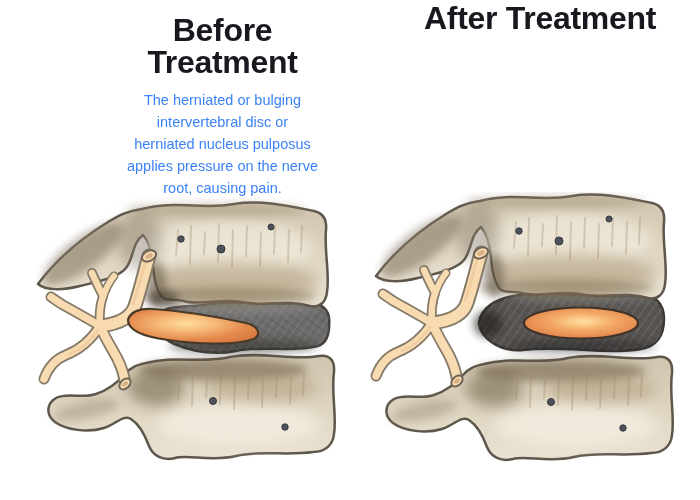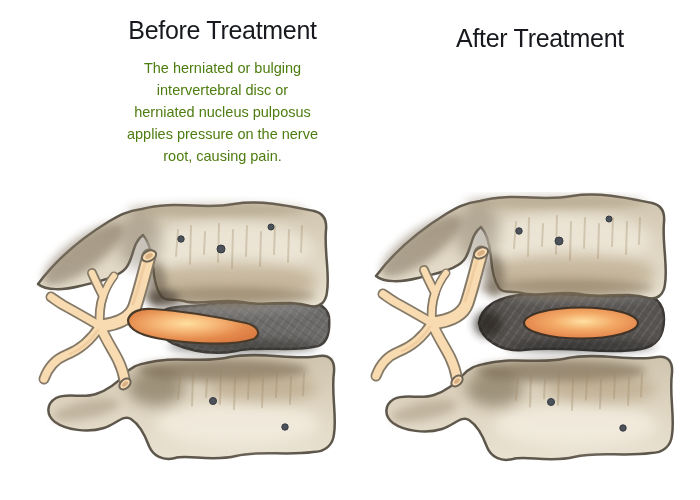--- a/index.html
+++ b/index.html
@@ -2,26 +2,26 @@
 <html><head>
 <meta charset="utf-8">
 <style>
   html,body{margin:0;padding:0;}
   .page{
     position:relative;width:700px;height:500px;background:#ffffff;overflow:hidden;
     font-family:"Liberation Sans",sans-serif;
   }
   .text-block{position:absolute;text-align:center;}
   .text-before{left:95px;top:14px;width:255px;}
-  .text-after{left:403px;top:22px;width:274px;}
+  .text-after{left:403px;top:2px;width:274px;}
   .panel-title{
-    font-size:25px;font-weight:400;color:#17191e;line-height:32px;letter-spacing:-0.3px;
+    font-size:32px;font-weight:700;color:#17191e;line-height:32px;letter-spacing:-0.3px;
   }
   .panel-desc{
-    margin-top:11px;font-size:14.5px;line-height:22px;color:#4d7c0f;white-space:pre-line;
+    margin-top:11px;font-size:14.5px;line-height:22px;color:#3b82f6;white-space:pre-line;
   }
   .illus{position:absolute;}
   .illus-before{left:28px;top:196px;}
   .illus-after{left:366px;top:192px;}
   svg{display:block;}
   .defs-holder{position:absolute;width:0;height:0;overflow:hidden;}
 </style>
 </head>
 <body>
 

